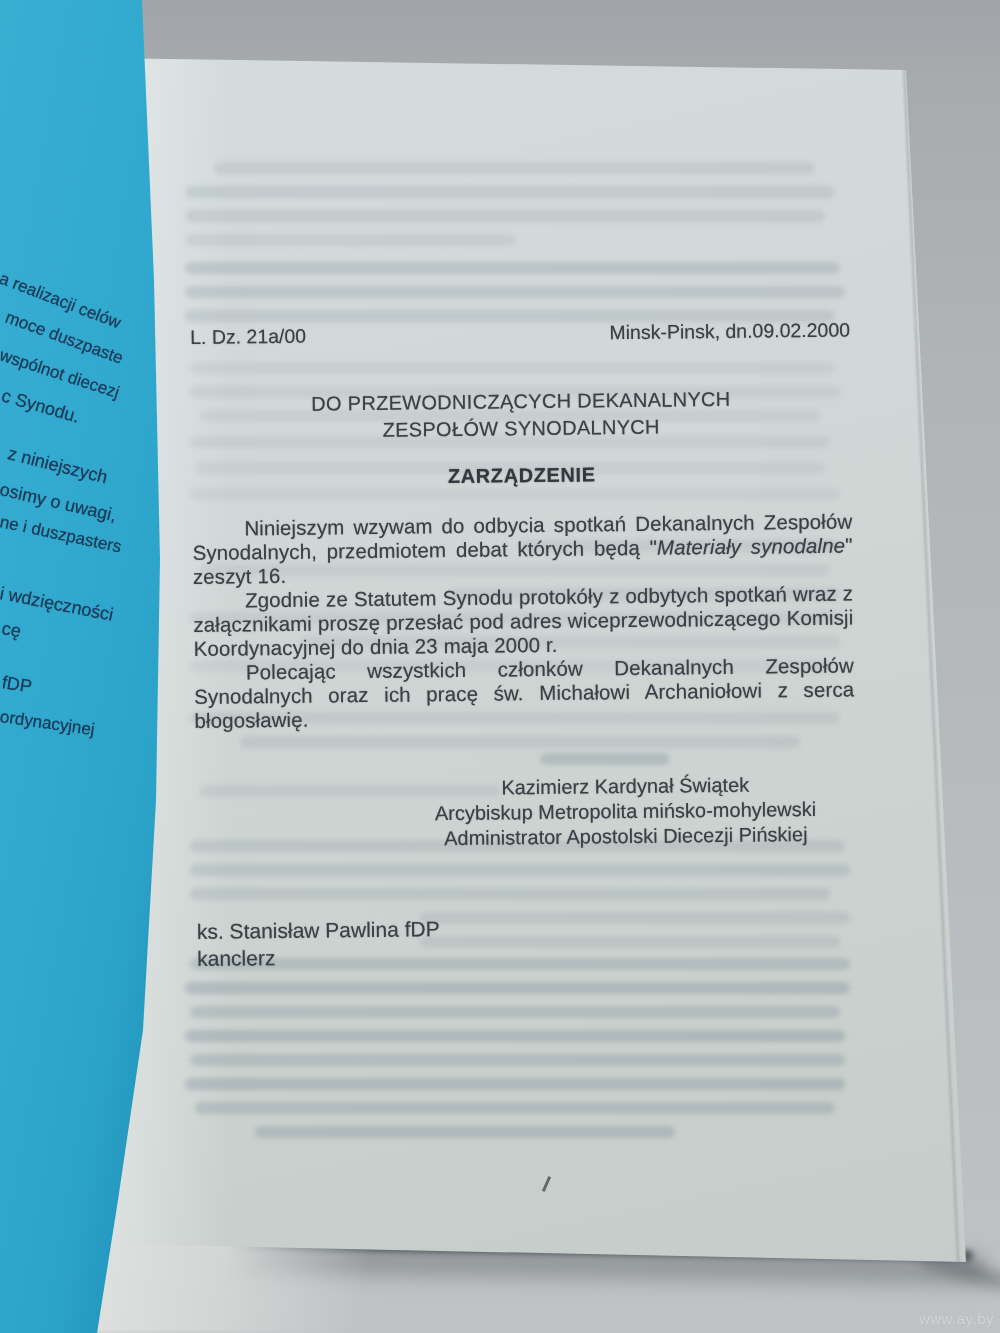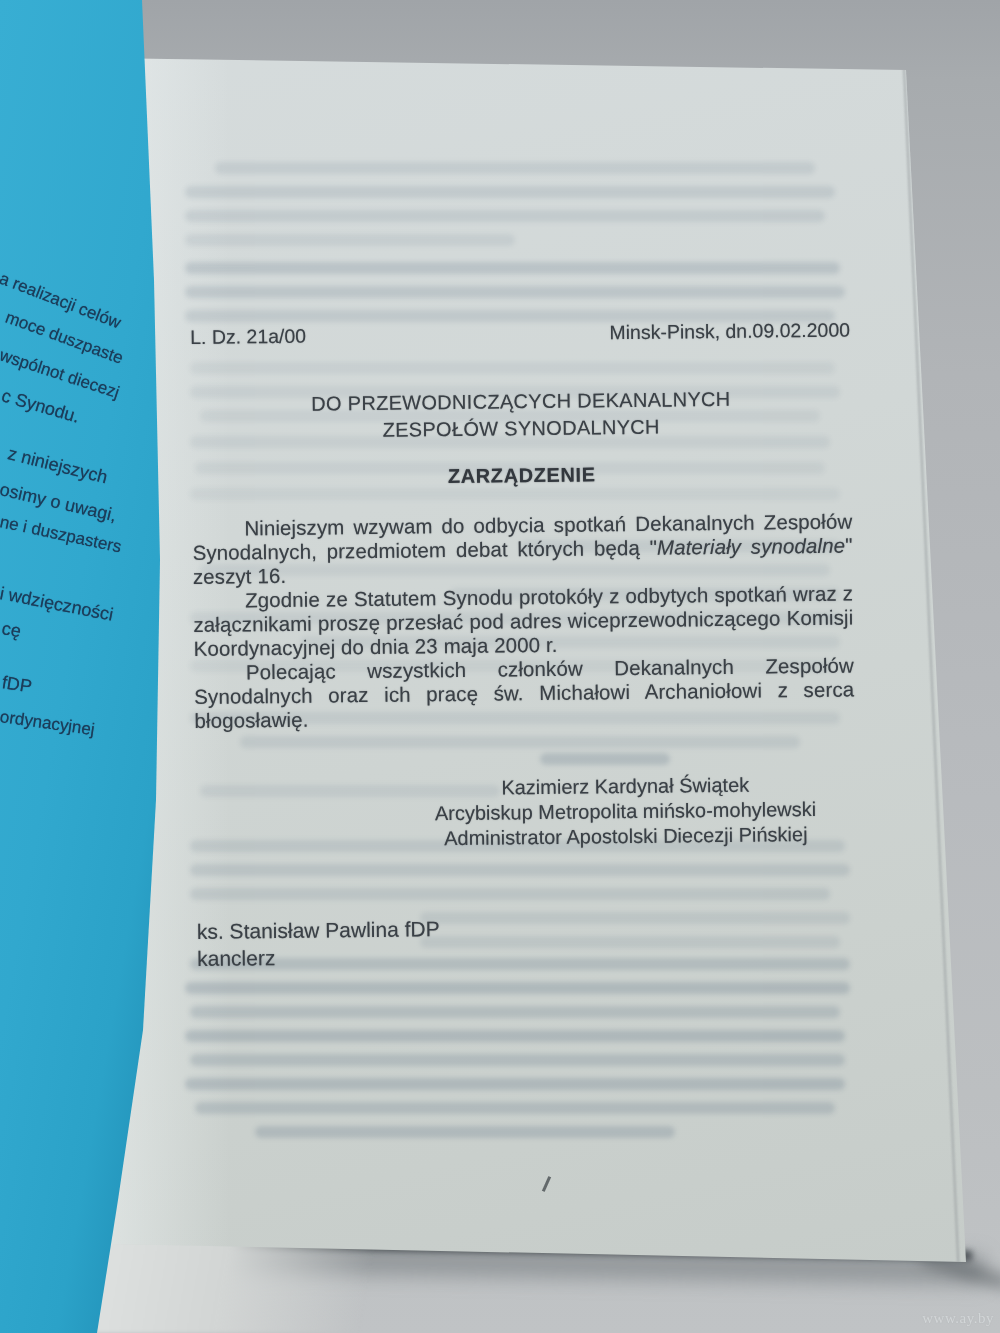--- a/index.html
+++ b/index.html
@@ -53,21 +53,21 @@
   .frag:nth-of-type(3){left:0;top:345px;transform:rotate(18deg);}
   .frag:nth-of-type(4){left:2px;top:385px;transform:rotate(16deg);font-size:18px;}
   .frag:nth-of-type(5){left:8px;top:443px;transform:rotate(14deg);font-size:18px;}
   .frag:nth-of-type(6){left:0;top:479px;transform:rotate(13deg);font-size:18px;}
   .frag:nth-of-type(7){left:0;top:512px;transform:rotate(12deg);}
   .frag:nth-of-type(8){left:0;top:583px;transform:rotate(11deg);font-size:18px;}
   .frag:nth-of-type(9){left:2px;top:618px;transform:rotate(10deg);font-size:18px;}
   .frag:nth-of-type(10){left:2px;top:672px;transform:rotate(9deg);font-size:18px;}
   .frag:nth-of-type(11){left:0;top:707px;transform:rotate(8deg);}
   
-  .watermark{position:absolute;right:6px;bottom:6px;font-size:15px;letter-spacing:.5px;color:rgba(232,235,237,.62);text-shadow:0 0 1px rgba(150,155,158,.5);font-family:Liberation Serif, serif;}
+  .watermark{position:absolute;right:6px;bottom:6px;font-size:15px;letter-spacing:.5px;color:rgba(232,235,237,.62);text-shadow:0 0 1px rgba(150,155,158,.5);}
 </style>
 </head>
 <body>
 
 <div class="photo">
 
   <div class="shadow-soft"></div>
   <div class="shadow-hard"></div>
   <div class="shadow-corner"></div>
   <div class="under-page"></div>

